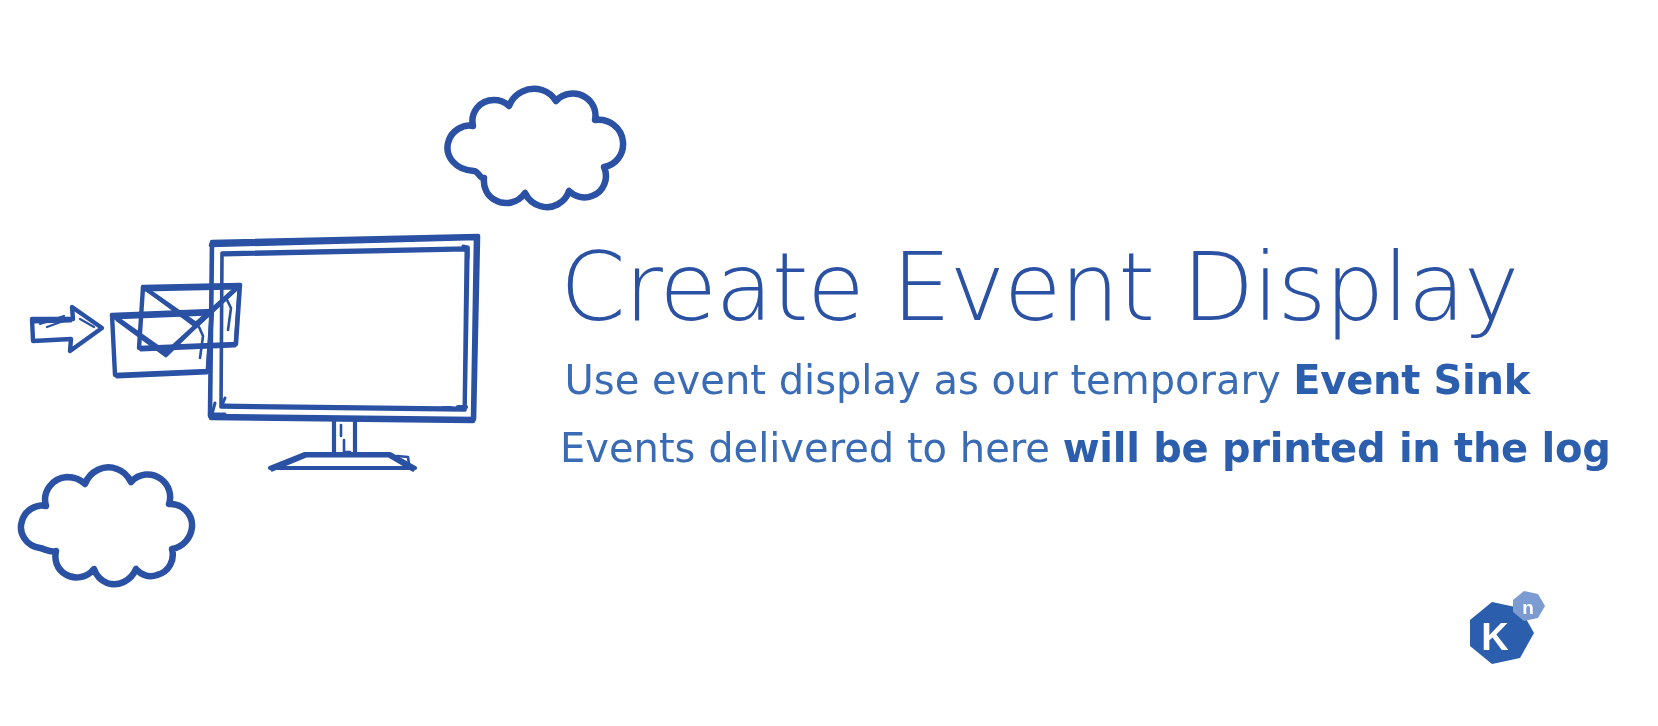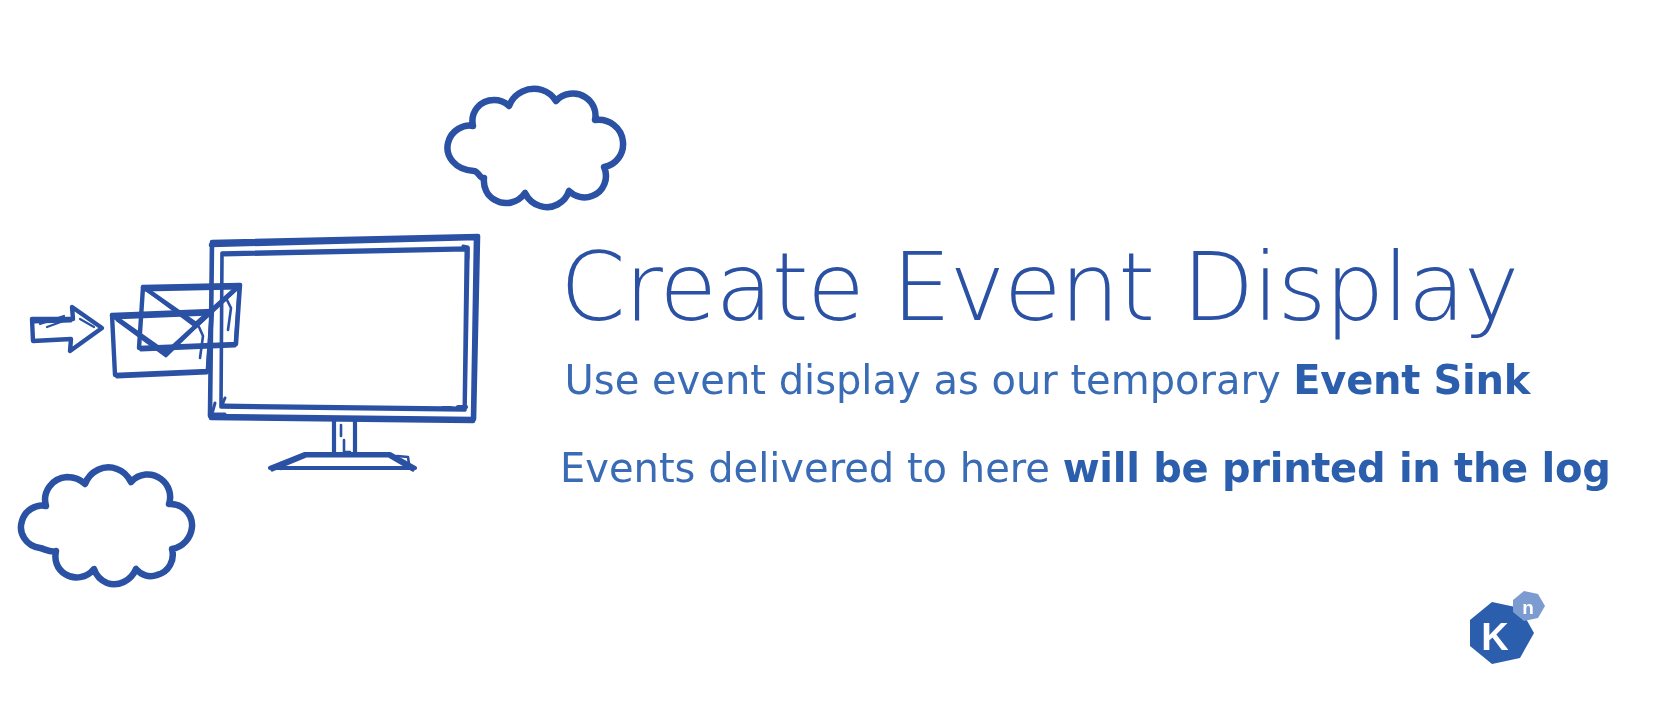--- a/index.html
+++ b/index.html
@@ -57,21 +57,21 @@
 
   .subtitle {
     font-family: "DejaVu Sans", "Liberation Sans", sans-serif;
     font-size: 40px;
     line-height: 1.2;
     color: #3A6BB5;
     white-space: nowrap;
     text-align: right;
   }
   #subtitle-1 { margin-top: 20px; }
-  #subtitle-2 { margin-top: 40px; }
+  #subtitle-2 { margin-top: 20px; }
 
   .subtitle .emph {
     font-weight: 700;
     color: #2B5EAC;
     letter-spacing: -0.3px;
   }
 
   
   #knative-logo {
     position: absolute;

